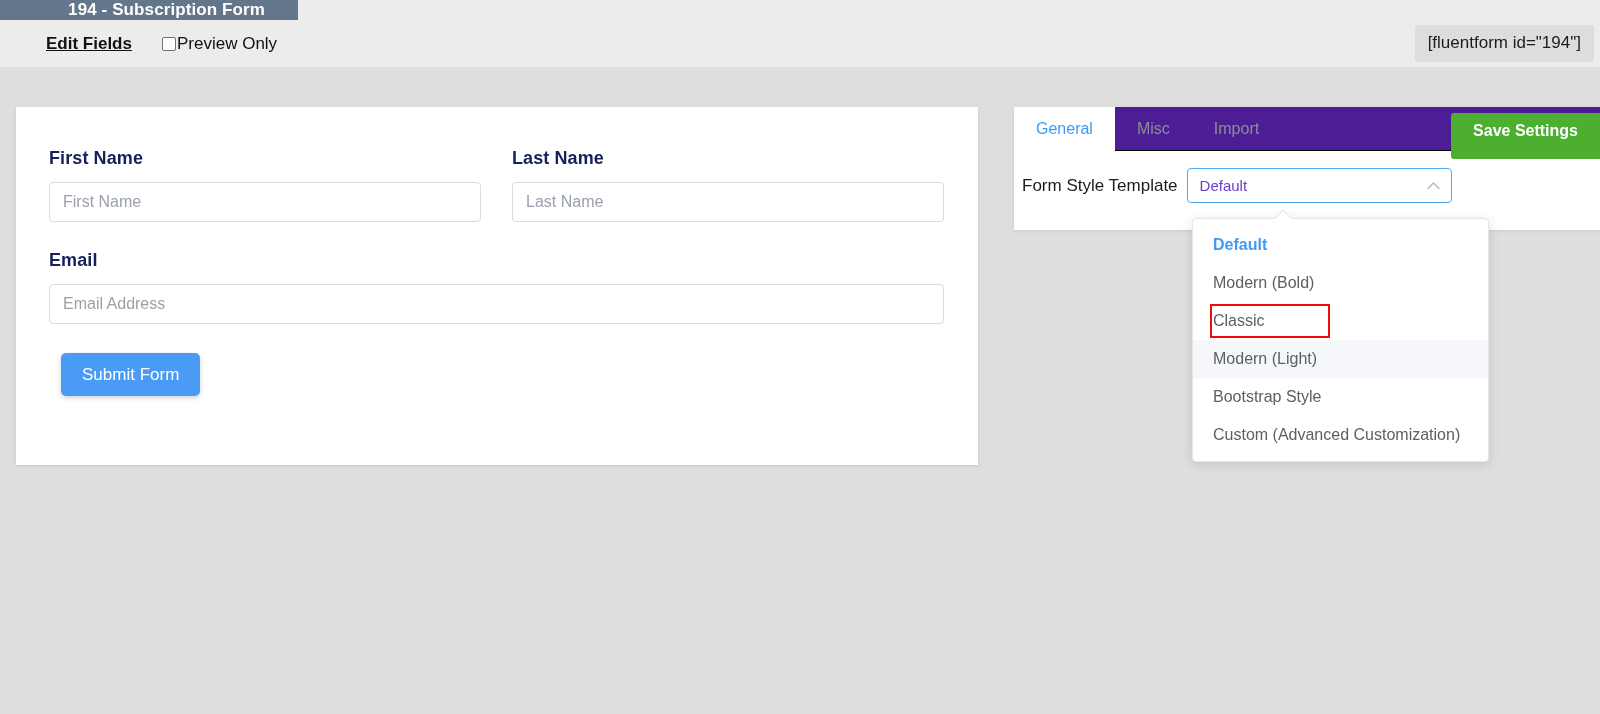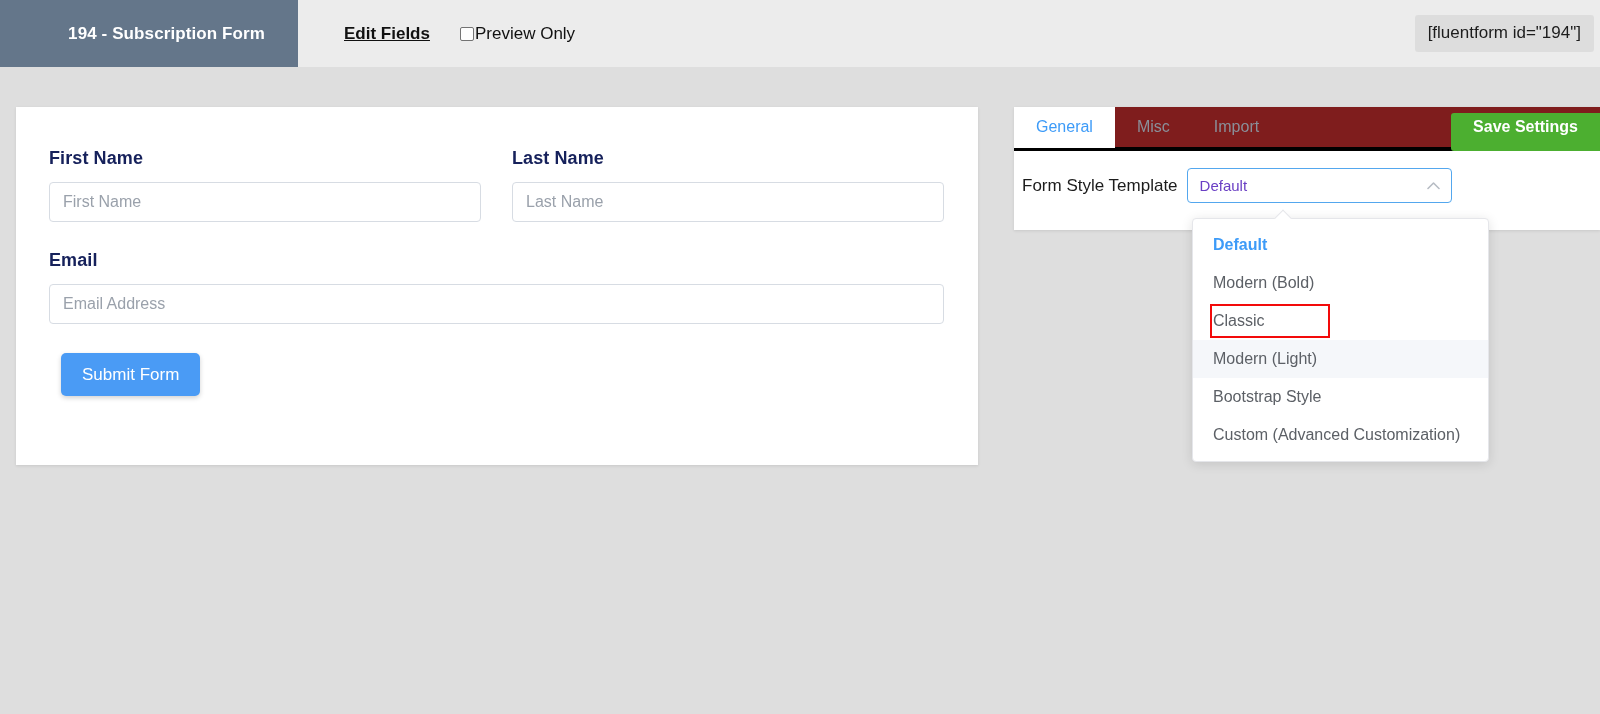--- a/index.html
+++ b/index.html
@@ -14,20 +14,21 @@
   }
 
   
   .topbar {
     position: absolute;
     top: 0; left: 0;
     width: 1600px; height: 67px;
     background: #ececec;
     display: flex;
     align-items: stretch;
+    flex-direction: column;
   }
   .topbar-title {
     width: 298px;
     background: #64768a;
     color: #ffffff;
     font-size: 17px;
     font-weight: bold;
     display: flex;
     align-items: center;
     justify-content: flex-end;
@@ -134,22 +135,22 @@
   
   .settings-card {
     position: absolute;
     left: 1014px; top: 107px;
     width: 586px; height: 123px;
     background: #ffffff;
     box-shadow: 0 1px 3px rgba(0,0,0,0.10);
   }
   .tabs-strip {
     height: 44px;
-    background: #7f1d1d;
-    border-bottom: 4px solid #000000;
+    background: #4c1d95;
+    border-bottom: 1px solid #000000;
     display: flex;
     align-items: stretch;
     position: relative;
   }
   .tab {
     padding: 0 22px;
     display: flex;
     align-items: center;
     font-size: 16px;
     color: #8a8f99;
@@ -158,21 +159,21 @@
   }
   .tab.active {
     background: #ffffff;
     color: #3d9bf8;
     border-bottom: 1px solid #ffffff;
     margin-bottom: -1px;
   }
   .save-btn {
     position: absolute;
     right: 0; top: 6px;
-    height: 38px;
+    height: 46px;
     padding: 0 22px 10px 22px;
     background: #4caf30;
     color: #ffffff;
     font-size: 16px;
     font-weight: bold;
     border: none;
     border-radius: 3px 0 0 3px;
     cursor: pointer;
     font-family: "Liberation Sans", sans-serif;
     white-space: nowrap;

